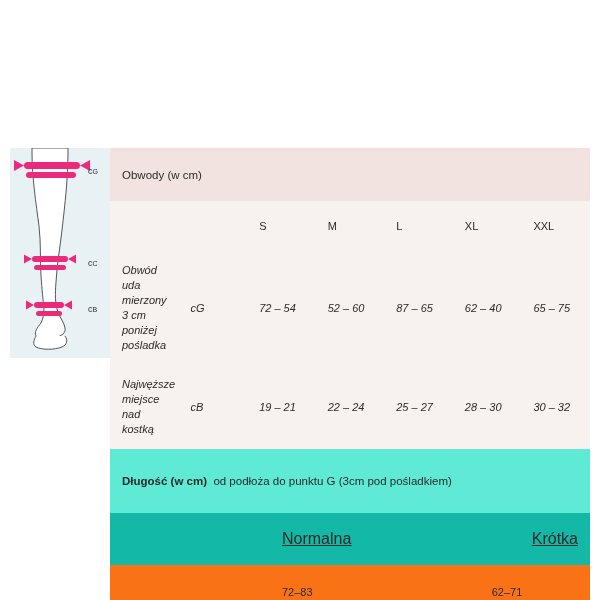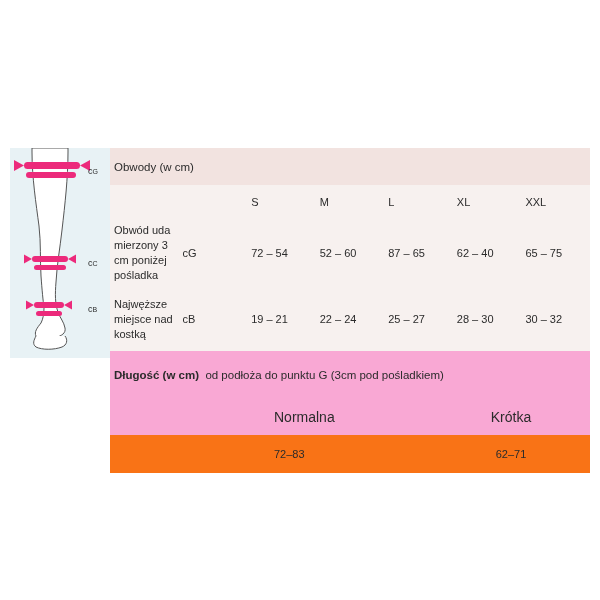--- a/index.html
+++ b/index.html
@@ -58,21 +58,21 @@
 
   table.chart {
     border-collapse: collapse;
     width: 480px;
     table-layout: fixed;
     font-size: 11px;
     color: #2b2b2b;
   }
 
   table.chart td, table.chart th {
-    padding: 4px;
+    padding: 12px;
     vertical-align: middle;
     text-align: left;
     font-weight: normal;
   }
 
   .row-title td {
     background: #f2e3e0;
     height: 29px;
     font-size: 11.5px;
     font-weight: bold;
@@ -85,20 +85,21 @@
     height: 26px;
     font-weight: bold;
     font-size: 11px;
     color: #2b2b2b;
   }
 
   .row-data td {
     background: #f7f1ef;
     height: 56px;
     font-size: 11px;
+    font-style: italic;
   }
 
   .row-data.alt td {
     background: #f2eae7;
   }
 
   .cell-desc {
     padding-left: 10px;
     padding-right: 6px;
     line-height: 15px;
@@ -115,35 +116,36 @@
     width: 59px;
     padding-left: 4px;
   }
 
   .hdr-code { width: 34px; }
   .hdr-val { width: 59px; padding-left: 4px; }
   .hdr-desc { width: 108px; padding-left: 10px; }
 
   
   .length-title td {
-    background: #f9a8d4;
+    background: #5eead4;
     height: 40px;
     padding-left: 10px;
     font-size: 11.5px;
     color: #2b2b2b;
   }
   .length-title .bold { font-weight: bold; }
   .length-title .norm { font-weight: normal; }
 
   .length-head td {
-    background: #f9a8d4;
+    background: #14b8a6;
     height: 28px;
     font-weight: bold;
-    font-size: 14px;
+    font-size: 16px;
     text-align: center;
+    text-decoration: underline;
   }
 
   .length-data td {
     background: #f97316;
     height: 30px;
     font-size: 11px;
     text-align: center;
   }
 
   .len-spacer { width: 142px; }
@@ -236,21 +238,21 @@
     </table>
 
     <table class="chart">
       <tbody>
         <tr class="length-title">
           <td colspan="3"><span class="bold">Długość (w cm)</span>&nbsp;&nbsp;<span class="norm">od podłoża do punktu G (3cm pod pośladkiem)</span></td>
         </tr>
         <tr class="length-head">
           <td class="len-spacer"></td>
           <td class="len-col">Normalna</td>
-          <td class="len-rest" style="text-align:center;padding-left:6px;margin-left:18px;">Krótka</td>
+          <td class="len-rest" style="text-align:right;padding-left:6px;margin-left:18px;">Krótka</td>
         </tr>
         <tr class="length-data">
           <td class="len-spacer"></td>
           <td class="len-col">72–83</td>
           <td class="len-rest" style="text-align:center;padding-left:6px;">62–71</td>
         </tr>
       </tbody>
     </table>
 
   </div>

